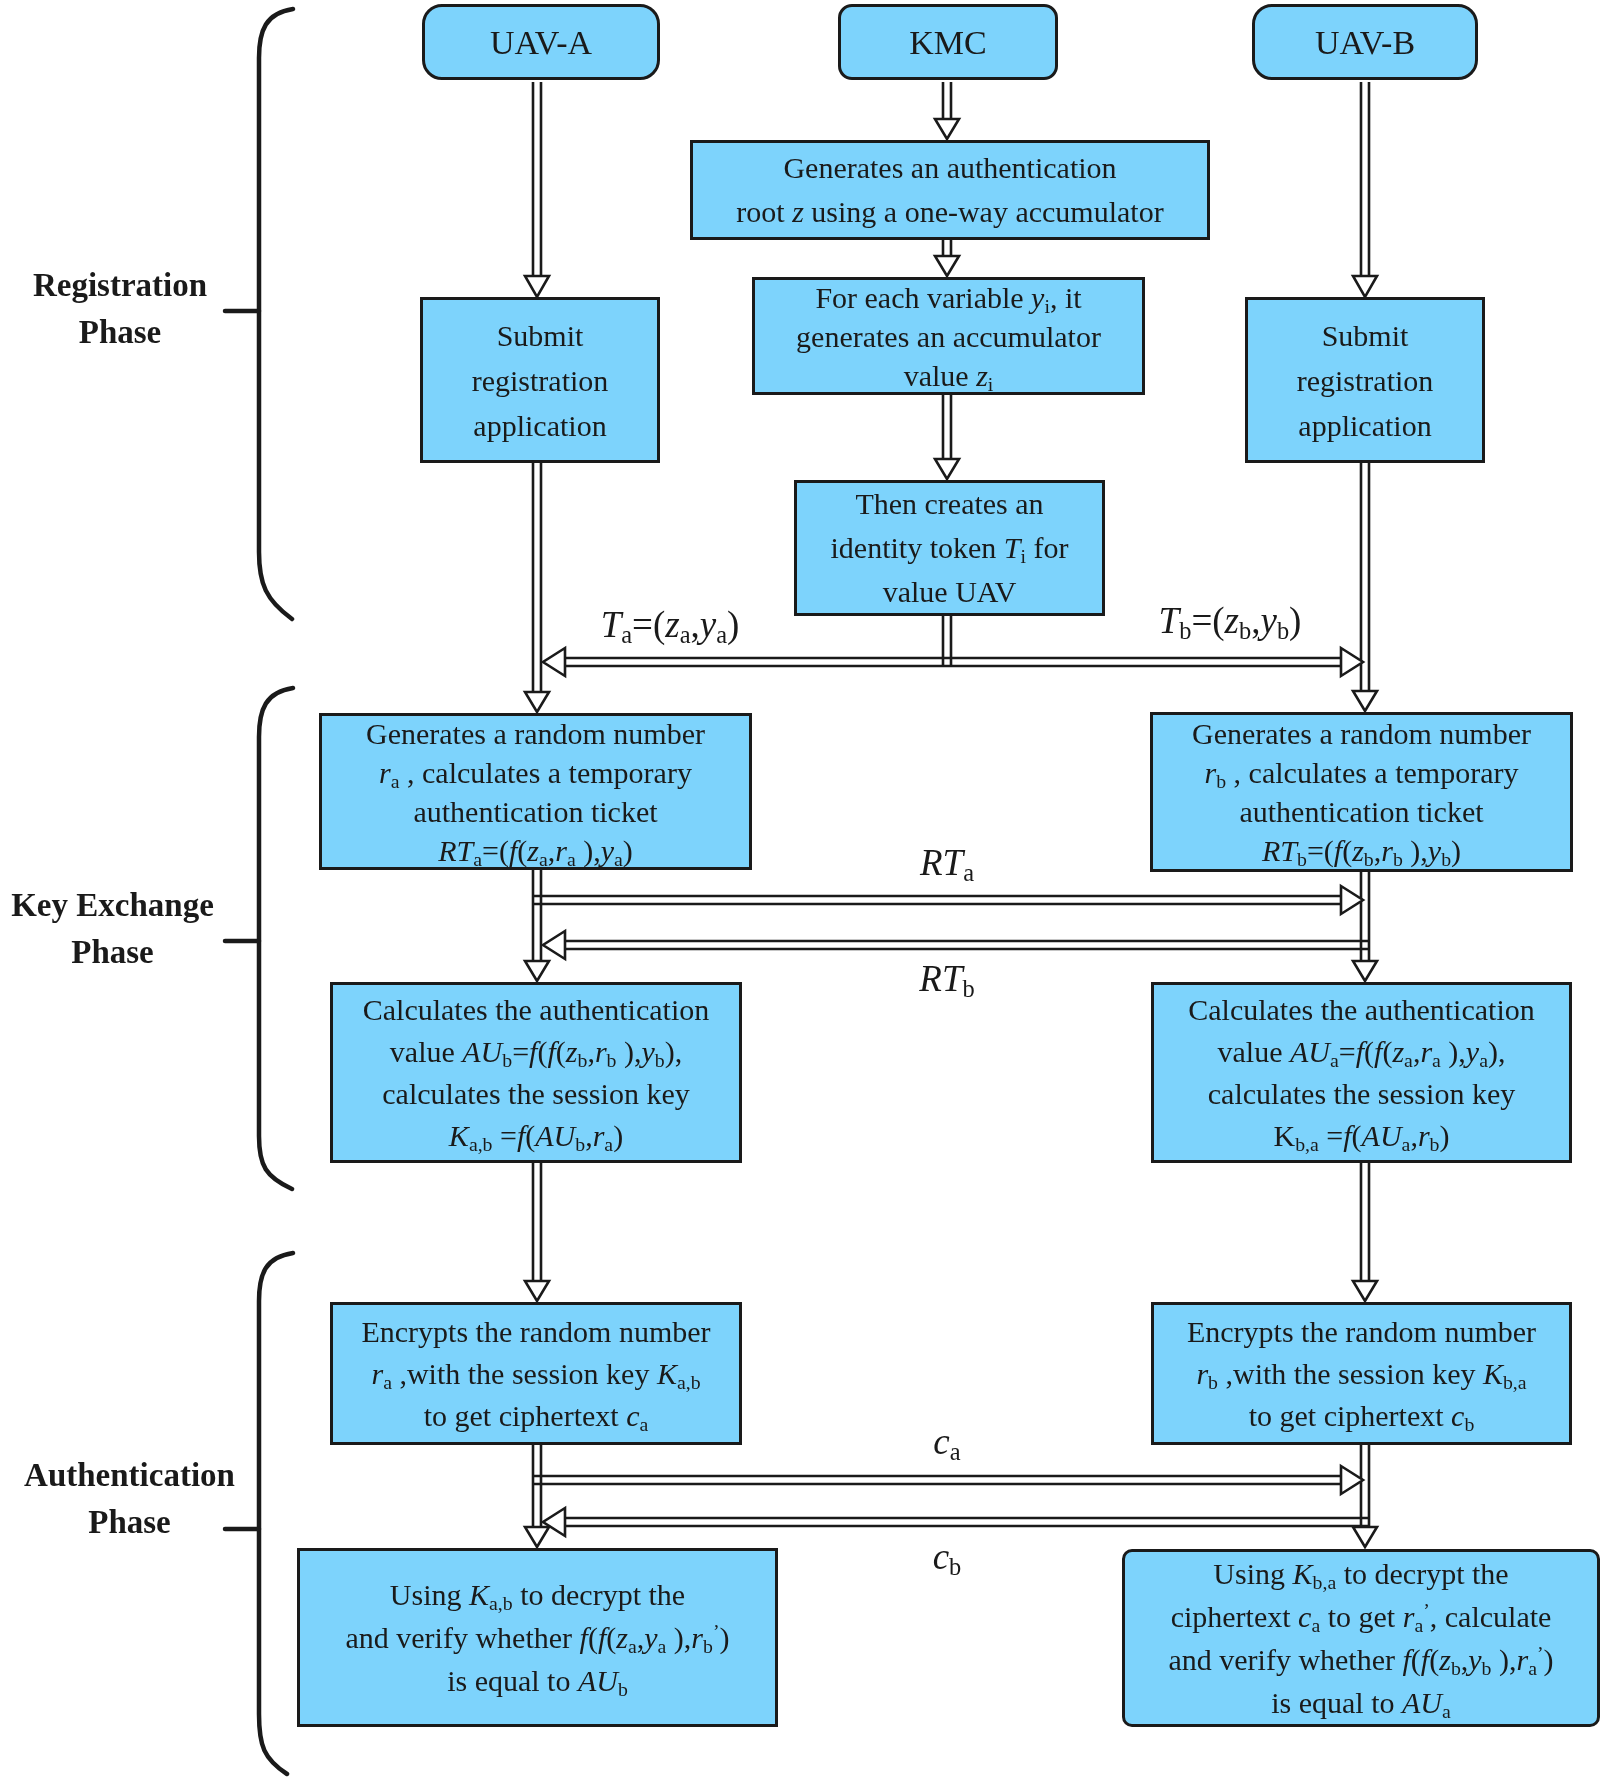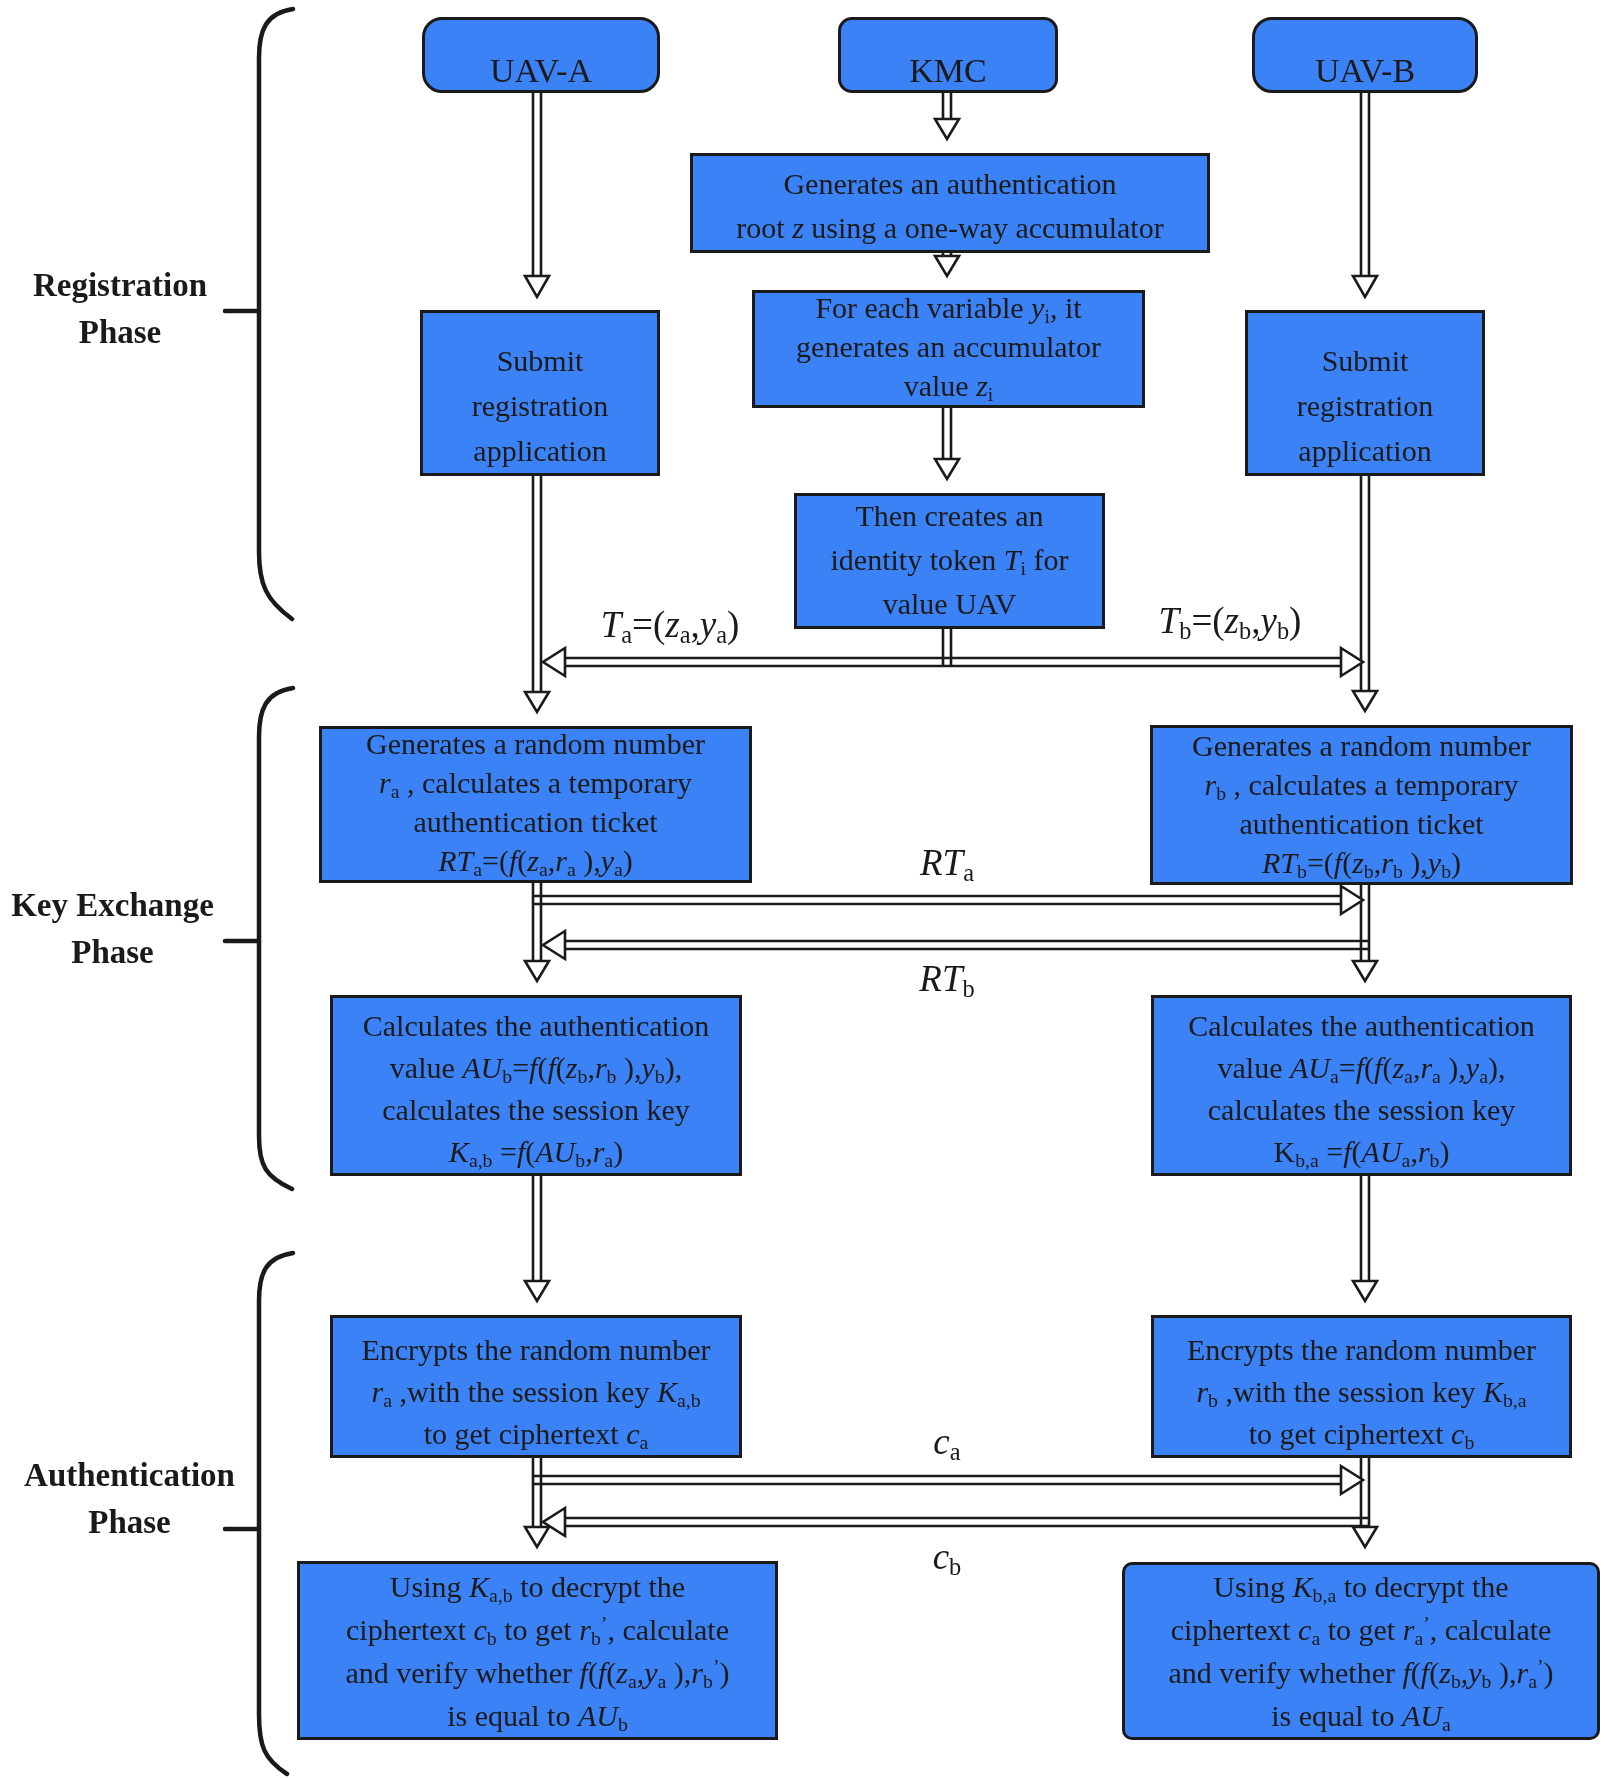--- a/index.html
+++ b/index.html
@@ -2,23 +2,23 @@
 <html><head>
 <meta charset="utf-8">
 <style>
   html,body{margin:0;padding:0;background:#ffffff;}
   #canvas{
     position:relative;width:1605px;height:1778px;background:#fff;
     font-family:"Liberation Serif","DejaVu Serif",serif;color:#1a1a1a;overflow:hidden;
   }
   #connectors{position:absolute;left:0;top:0;}
   .box{
-    position:absolute;box-sizing:border-box;border:3px solid #1a1a1a;background:#3b82f6;
-    display:flex;flex-direction:column;justify-content:flex-end;align-items:center;
-    text-align:center;font-size:30px;line-height:39px;margin-top:13px;
+    position:absolute;box-sizing:border-box;border:3px solid #1a1a1a;background:#7dd3fc;
+    display:flex;flex-direction:column;justify-content:center;align-items:center;
+    text-align:center;font-size:30px;line-height:39px;
   }
   .rounded{border-radius:20px;font-size:34px;}
   .wide-lines{line-height:44px;}
   .tall-lines{line-height:45px;}
   .box .ln{width:100%;}
   .msg-label{
     position:absolute;text-align:center;font-size:37px;line-height:34px;background:transparent;
   }
   .phase-label{
     position:absolute;text-align:center;font-weight:bold;font-size:33px;line-height:47px;
@@ -210,21 +210,20 @@
     <div class="ln">calculates the session key</div>
     <div class="ln"><i>K</i><sub>a,b</sub> =<i>f</i>(<i>AU</i><sub>b</sub>,<i>r</i><sub>a</sub>)</div>
   </div>
   <div class="box" style="left:330px;top:1302px;width:412px;height:143px;line-height:42px;">
     <div class="ln">Encrypts the random number</div>
     <div class="ln"><i>r</i><sub>a</sub> ,with the session key <i>K</i><sub>a,b</sub></div>
     <div class="ln">to get ciphertext <i>c</i><sub>a</sub></div>
   </div>
   <div class="box" style="left:297px;top:1548px;width:481px;height:179px;line-height:43px;">
     <div class="ln">Using <i>K</i><sub>a,b</sub>  to decrypt the</div>
-    <div class="ln">ciphertext <i>c</i><sub>b</sub> to get <i>r</i><sub>b</sub><sup>’</sup>, calculate</div>
     <div class="ln">and verify whether <i>f</i>(<i>f</i>(<i>z</i><sub>a</sub>,<i>y</i><sub>a</sub> ),<i>r</i><sub>b</sub><sup>’</sup>)</div>
     <div class="ln">is equal to <i>AU</i><sub>b</sub></div>
   </div>
 
   <div class="box tall-lines" style="left:1245px;top:297px;width:240px;height:166px;">
     <div class="ln">Submit</div>
     <div class="ln">registration</div>
     <div class="ln">application</div>
   </div>
   <div class="box" style="left:1150px;top:712px;width:423px;height:160px;">

